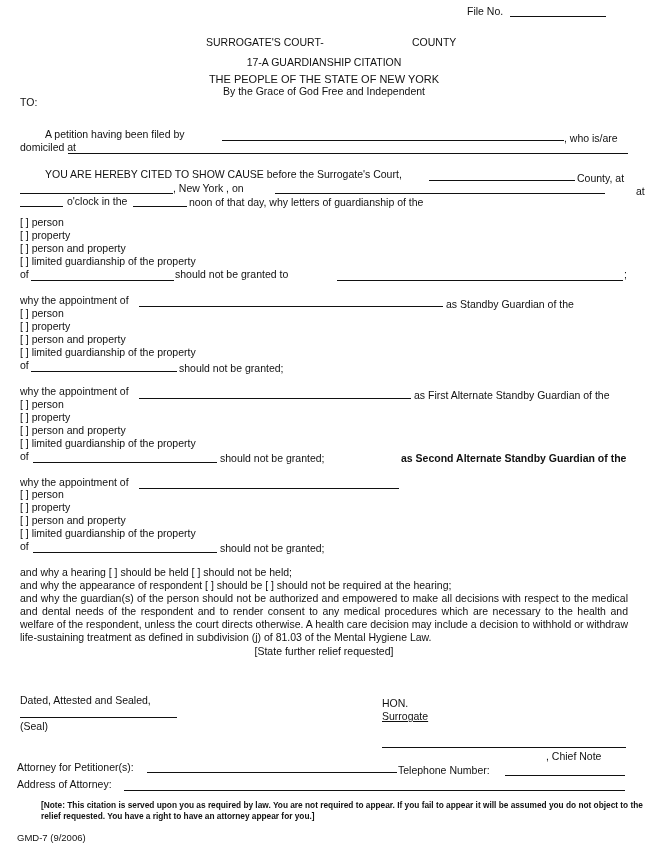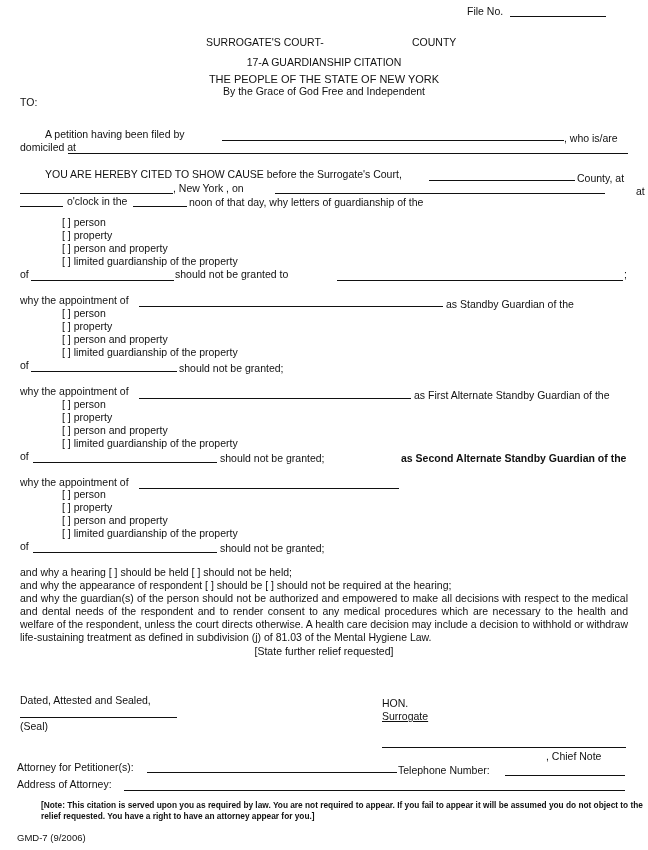--- a/index.html
+++ b/index.html
@@ -2,21 +2,21 @@
 <html><head>
 <meta charset="utf-8">
 <style>
   html, body { margin: 0; padding: 0; background: #ffffff; }
   body { width: 648px; height: 850px; position: relative; overflow: hidden;
          font-family: "Liberation Sans", sans-serif; color: #111; font-size: 10.5px; }
   .abs { position: absolute; white-space: nowrap; }
   .line { position: absolute; border-bottom: 1px solid #111; height: 0; }
   .center { text-align: center; left: 0; width: 648px; }
   .bold { font-weight: normal; }
-  .opt { position: absolute; left: 20px; white-space: nowrap; line-height: 13px; margin-left: 42px; }
+  .opt { position: absolute; left: 20px; white-space: nowrap; line-height: 13px; }
   .para { position: absolute; left: 20px; width: 608px; line-height: 13px; text-align: justify; }
   .small { font-size: 8.3px; font-weight: bold; line-height: 11px; }
 </style>
 </head>
 <body>
 
 <div class="abs" style="left:467px; top:5px;">File No.</div>
 <div class="line" style="left:510px; top:16px; width:96px;"></div>
 
 <div class="abs" style="left:190px; top:36px;margin-left:16px;">SURROGATE'S COURT-</div>

